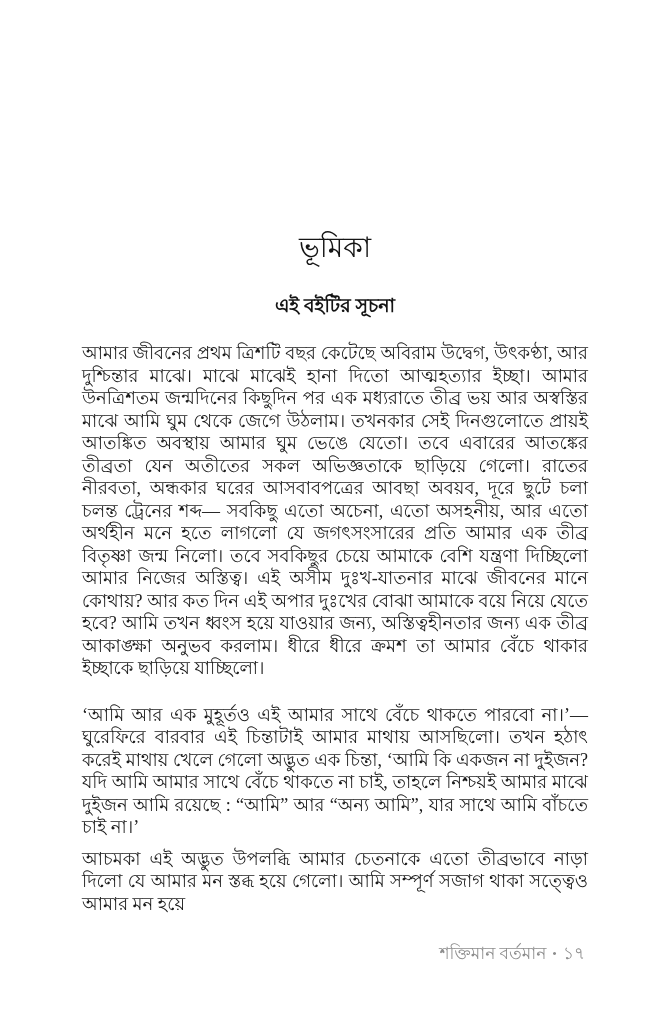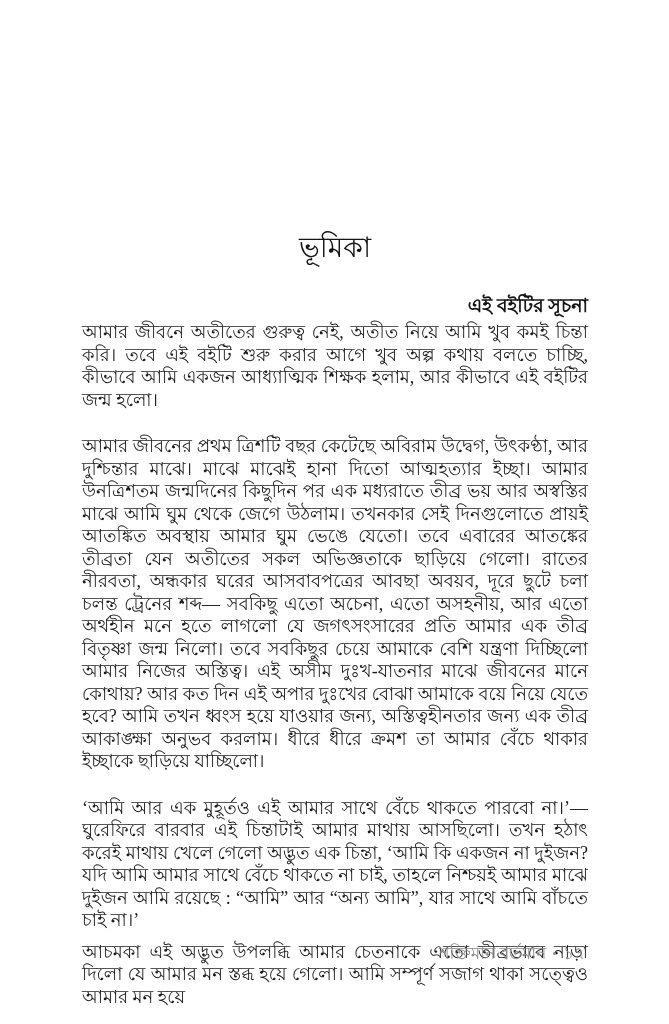--- a/index.html
+++ b/index.html
@@ -32,21 +32,21 @@
     line-height: 36px;
     font-weight: 400;
     color: #141414;
   }
   .section-heading {
     margin: 28px 0 0 0;
     font-size: 19px;
     line-height: 24px;
     font-weight: 700;
     color: #141414;
-    text-align: right;
+    text-align: center;
   }
   .body-para {
     margin: 0;
     font-size: 18px;
     line-height: 22.5px;
     text-align: justify;
     text-justify: inter-word;
     color: #1b1b1b;
   }
   .body-para.p1 { margin-top: 3px; }
@@ -74,21 +74,20 @@
 </head>
 <body>
 
 <div class="page">
   <div class="content">
 
     <h1 class="chapter-title">ভূমিকা</h1>
 
     <h2 class="section-heading">এই বইটির সূচনা</h2>
 
-    <p class="body-para p1">আমার জীবনে অতীতের গুরুত্ব নেই, অতীত নিয়ে আমি খুব কমই চিন্তা করি। তবে এই বইটি শুরু করার আগে খুব অল্প কথায় বলতে চাচ্ছি, কীভাবে আমি একজন আধ্যাত্মিক শিক্ষক হলাম, আর কীভাবে এই বইটির জন্ম হলো।</p>
 
     <p class="body-para p2">আমার জীবনের প্রথম ত্রিশটি বছর কেটেছে অবিরাম উদ্বেগ, উৎকণ্ঠা, আর দুশ্চিন্তার মাঝে। মাঝে মাঝেই হানা দিতো আত্মহত্যার ইচ্ছা। আমার উনত্রিশতম জন্মদিনের কিছুদিন পর এক মধ্যরাতে তীব্র ভয় আর অস্বস্তির মাঝে আমি ঘুম থেকে জেগে উঠলাম। তখনকার সেই দিনগুলোতে প্রায়ই আতঙ্কিত অবস্থায় আমার ঘুম ভেঙে যেতো। তবে এবারের আতঙ্কের তীব্রতা যেন অতীতের সকল অভিজ্ঞতাকে ছাড়িয়ে গেলো। রাতের নীরবতা, অন্ধকার ঘরের আসবাবপত্রের আবছা অবয়ব, দূরে ছুটে চলা চলন্ত ট্রেনের শব্দ— সবকিছু এতো অচেনা, এতো অসহনীয়, আর এতো অর্থহীন মনে হতে লাগলো যে জগৎসংসারের প্রতি আমার এক তীব্র বিতৃষ্ণা জন্ম নিলো। তবে সবকিছুর চেয়ে আমাকে বেশি যন্ত্রণা দিচ্ছিলো আমার নিজের অস্তিত্ব। এই অসীম দুঃখ-যাতনার মাঝে জীবনের মানে কোথায়? আর কত দিন এই অপার দুঃখের বোঝা আমাকে বয়ে নিয়ে যেতে হবে? আমি তখন ধ্বংস হয়ে যাওয়ার জন্য, অস্তিত্বহীনতার জন্য এক তীব্র আকাঙ্ক্ষা অনুভব করলাম। ধীরে ধীরে ক্রমশ তা আমার বেঁচে থাকার ইচ্ছাকে ছাড়িয়ে যাচ্ছিলো।</p>
 
     <p class="body-para p3">‘আমি আর এক মুহূর্তও এই আমার সাথে বেঁচে থাকতে পারবো না।’— ঘুরেফিরে বারবার এই চিন্তাটাই আমার মাথায় আসছিলো। তখন হঠাৎ করেই মাথায় খেলে গেলো অদ্ভুত এক চিন্তা, ‘আমি কি একজন না দুইজন? যদি আমি আমার সাথে বেঁচে থাকতে না চাই, তাহলে নিশ্চয়ই আমার মাঝে দুইজন আমি রয়েছে : “আমি” আর “অন্য আমি”, যার সাথে আমি বাঁচতে চাই না।’</p>
 
 
     <p class="body-para p5">আচমকা এই অদ্ভুত উপলব্ধি আমার চেতনাকে এতো তীব্রভাবে নাড়া দিলো যে আমার মন স্তব্ধ হয়ে গেলো। আমি সম্পূর্ণ সজাগ থাকা সত্ত্বেও আমার মন হয়ে</p>
 
   </div>
 

